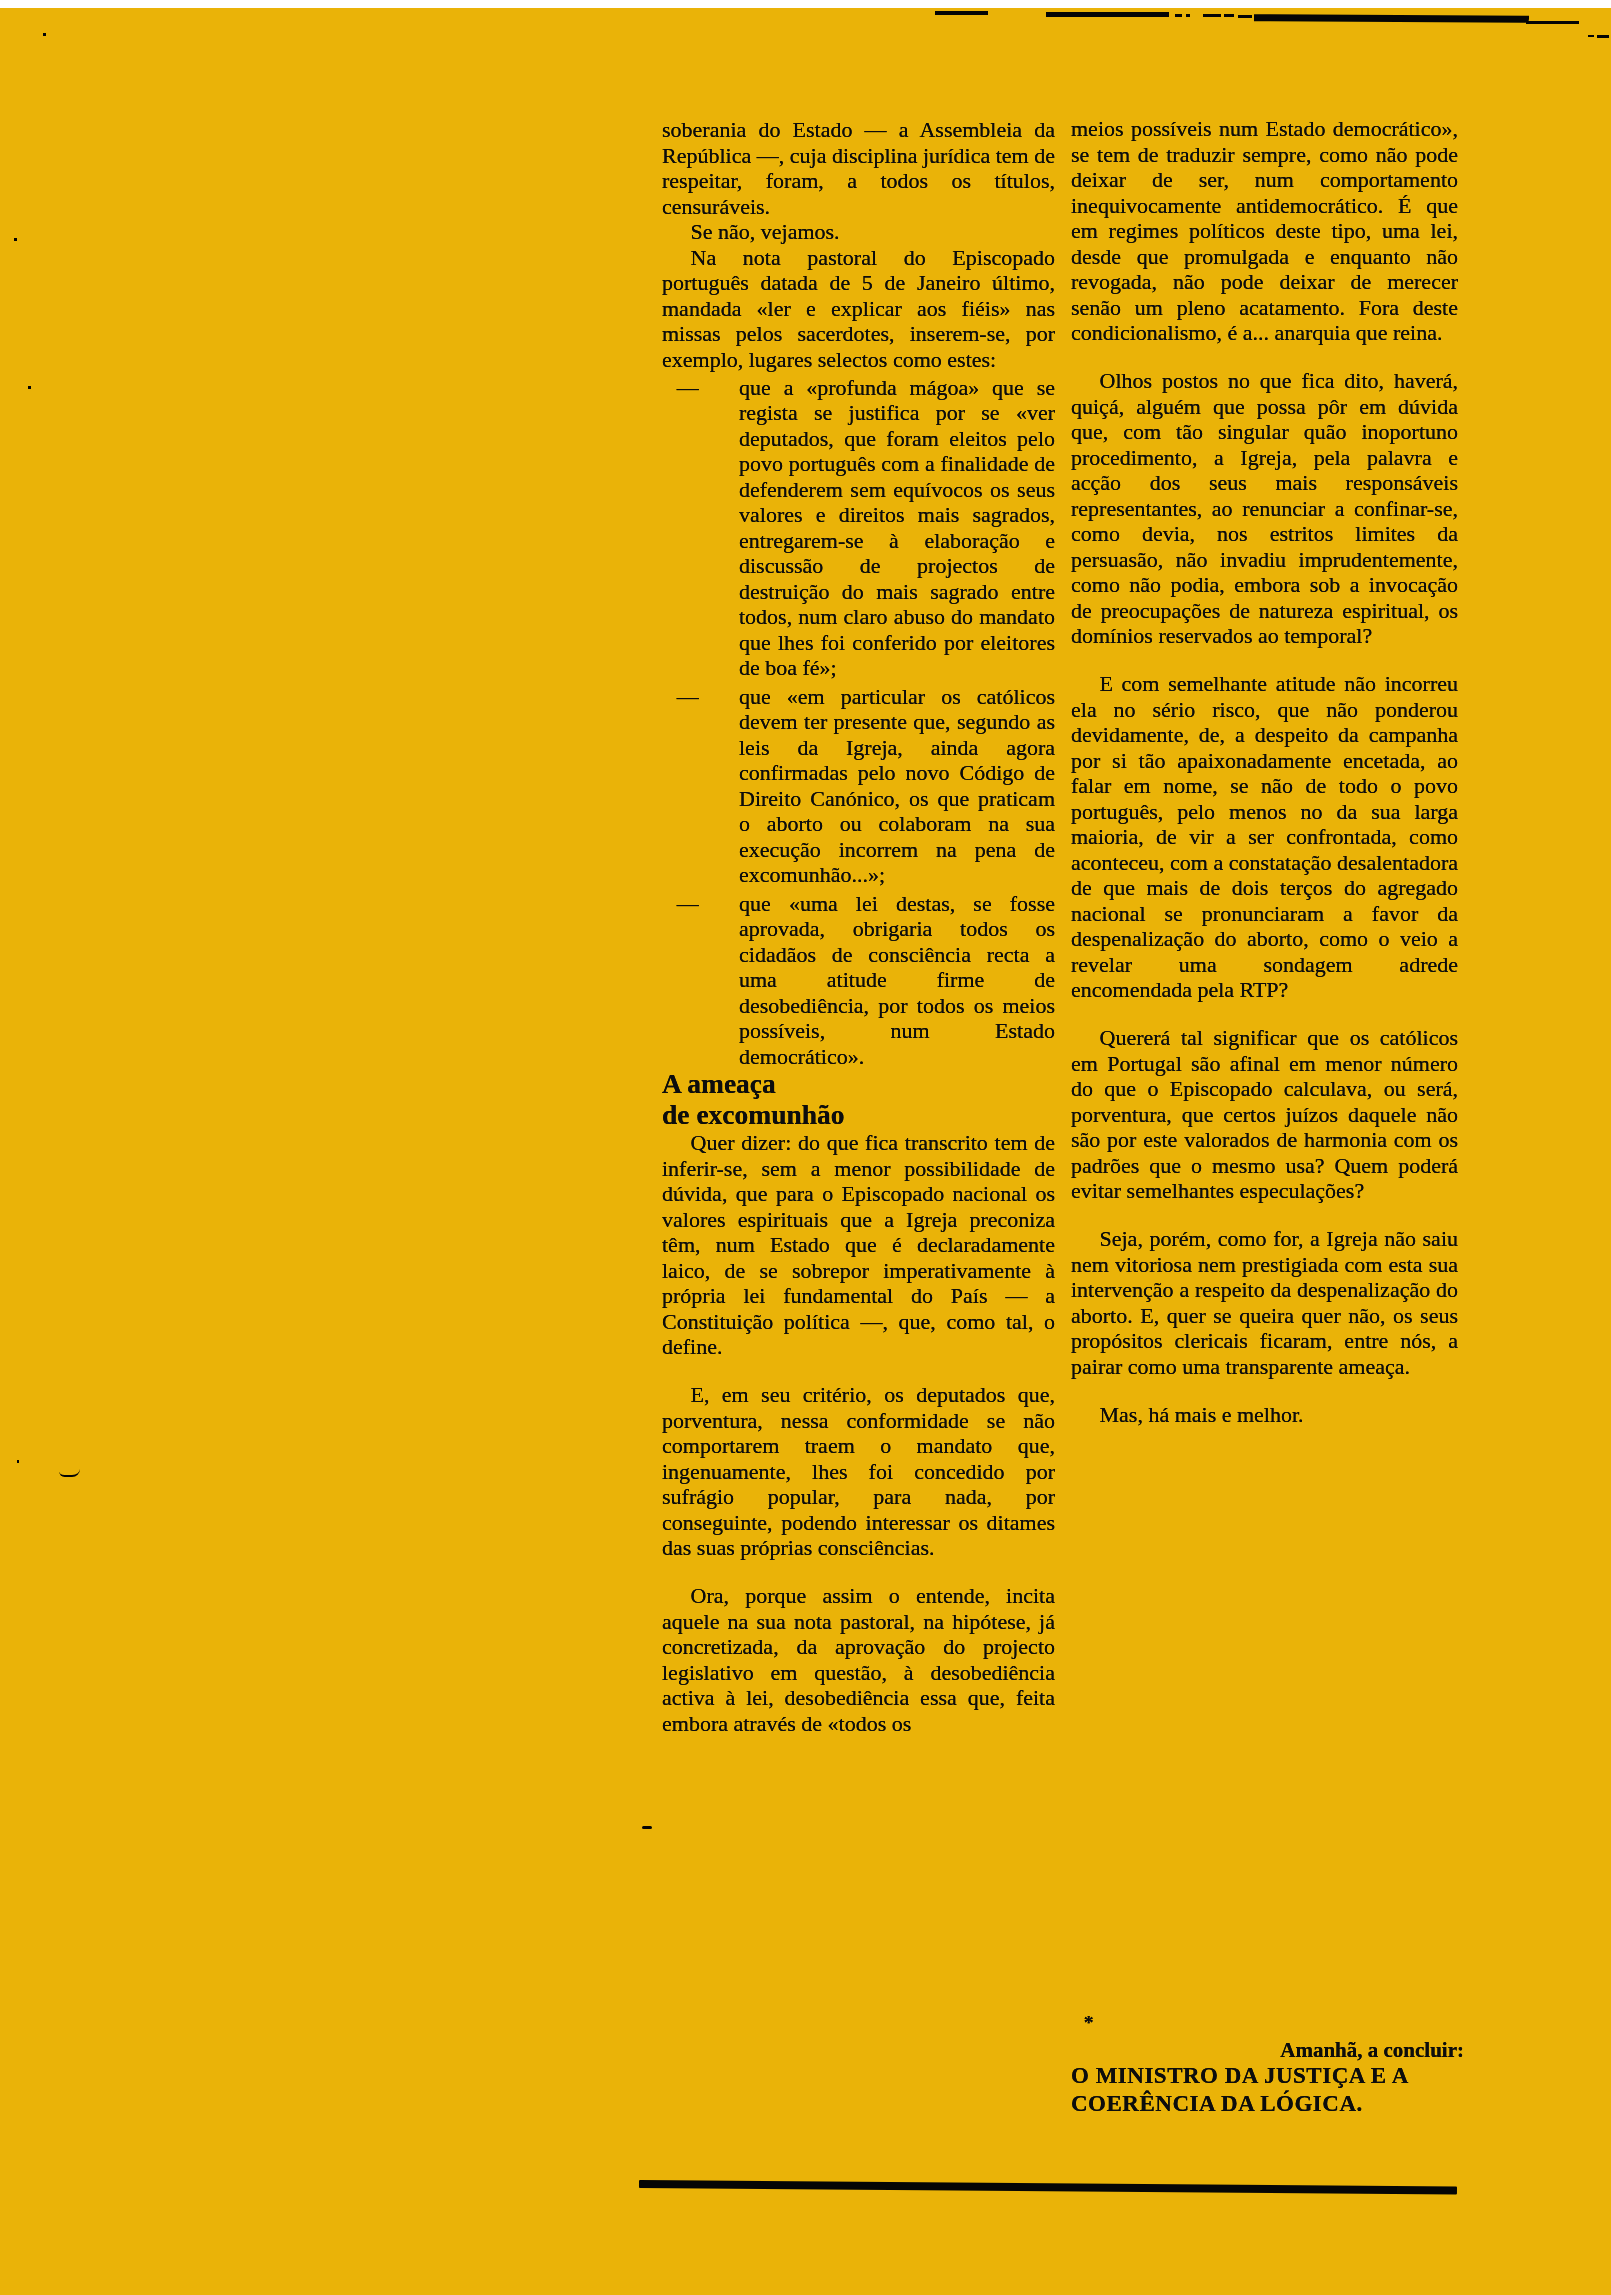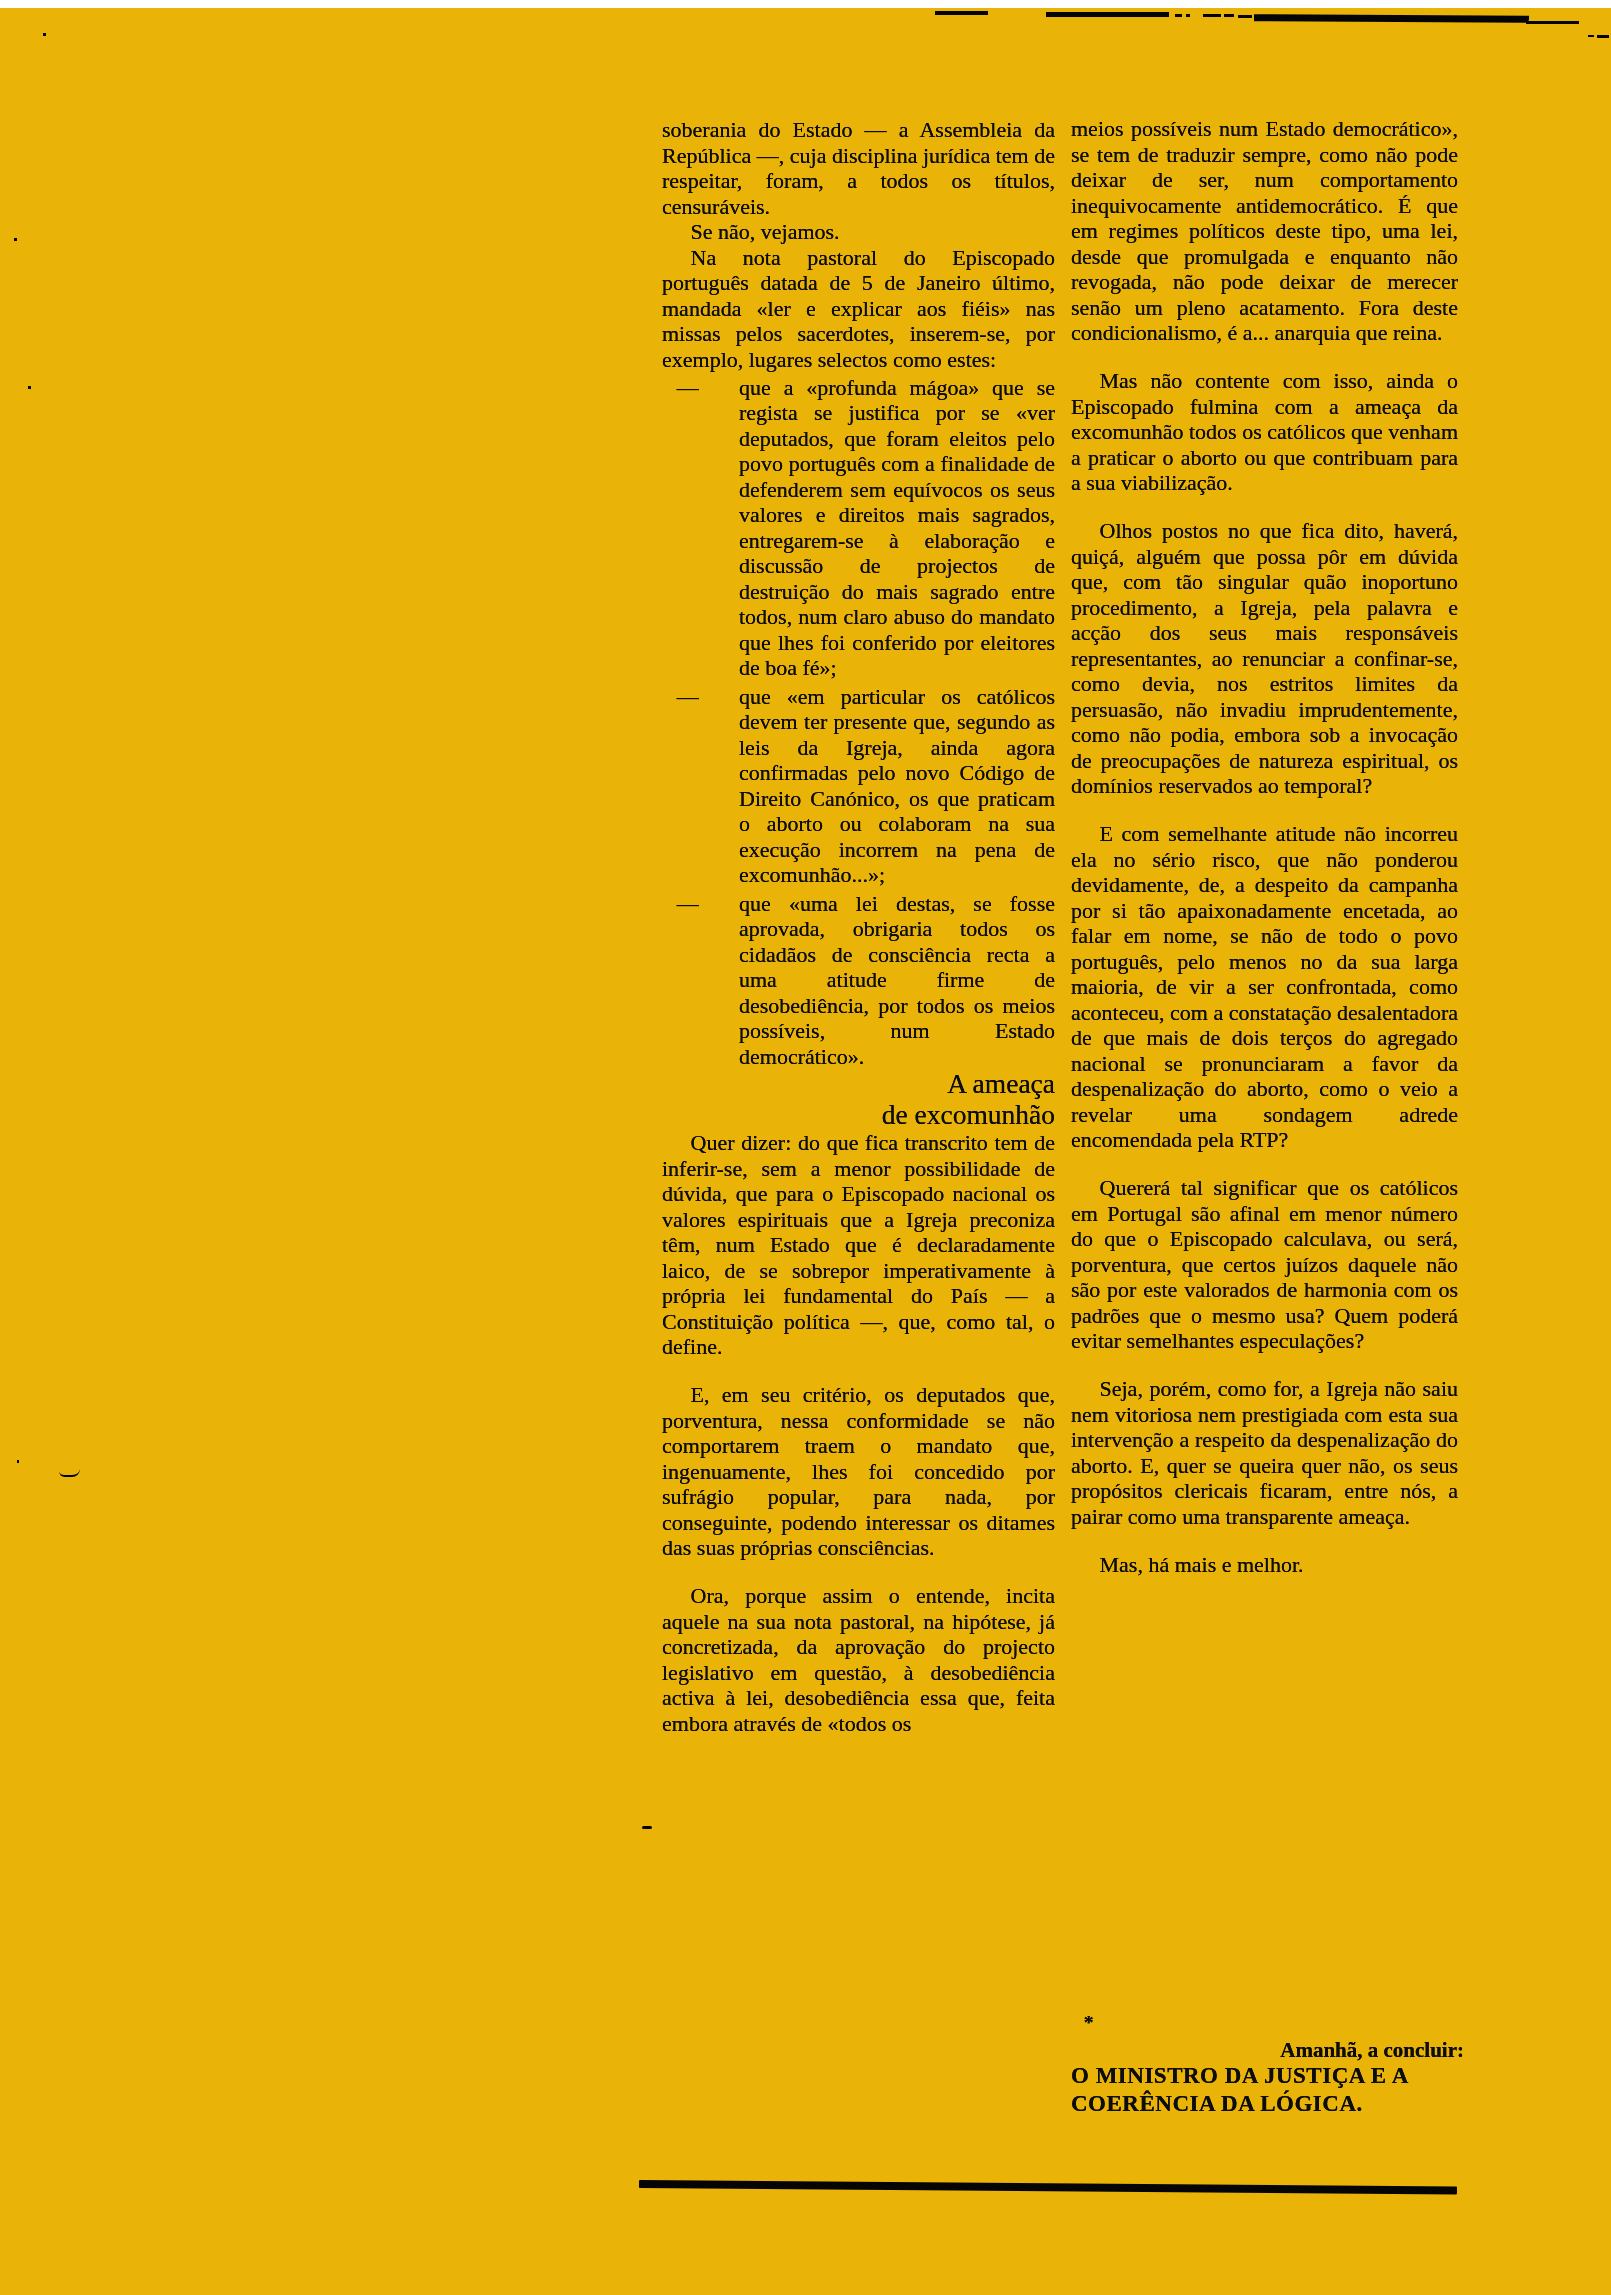--- a/index.html
+++ b/index.html
@@ -45,22 +45,22 @@
   .bullet .dash {
     position: absolute;
     left: 14.7px;
     top: 0;
   }
 
   .spaced { margin-top: 22.6px !important; }
 
   .section-heading {
     margin: 28.5px 0 20.6px 0;
-    text-align: right;
-    font-weight: normal;
+    text-align: left;
+    font-weight: bold;
     font-size: 27.5px;
     line-height: 30.5px;
     text-indent: 0;
   }
 
   
   .footer-block {
     position: absolute;
     left: 1071px;
     top: 2004px;
@@ -156,21 +156,20 @@
       <span>de excomunhão</span>
     </p>
 
     <p class="indent">Quer dizer: do que fica transcrito tem de inferir-se, sem a menor possibilidade de dúvida, que para o Episcopado nacional os valores espirituais que a Igreja preconiza têm, num Estado que é declaradamente laico, de se sobrepor imperativamente à própria lei fundamental do País — a Constituição política —, que, como tal, o define.</p>
     <p class="indent spaced">E, em seu critério, os deputados que, porventura, nessa conformidade se não comportarem traem o mandato que, ingenuamente, lhes foi concedido por sufrágio popular, para nada, por conseguinte, podendo interessar os ditames das suas próprias consciências.</p>
     <p class="indent spaced">Ora, porque assim o entende, incita aquele na sua nota pastoral, na hipótese, já concretizada, da aprovação do projecto legislativo em questão, à desobediência activa à lei, desobediência essa que, feita embora através de «todos os</p>
   </div>
 
   <div class="column column-right">
     <p>meios possíveis num Estado democrático», se tem de traduzir sempre, como não pode deixar de ser, num comportamento inequivocamente antidemocrático. É que em regimes políticos deste tipo, uma lei, desde que promulgada e enquanto não revogada, não pode deixar de merecer senão um pleno acatamento. Fora deste condicionalismo, é a... anarquia que reina.</p>
-    <p class="indent spaced">Mas não contente com isso, ainda o Episcopado fulmina com a ameaça da excomunhão todos os católicos que venham a praticar o aborto ou que contribuam para a sua viabilização.</p>
     <p class="indent spaced">Olhos postos no que fica dito, haverá, quiçá, alguém que possa pôr em dúvida que, com tão singular quão inoportuno procedimento, a Igreja, pela palavra e acção dos seus mais responsáveis representantes, ao renunciar a confinar-se, como devia, nos estritos limites da persuasão, não invadiu imprudentemente, como não podia, embora sob a invocação de preocupações de natureza espiritual, os domínios reservados ao temporal?</p>
     <p class="indent spaced">E com semelhante atitude não incorreu ela no sério risco, que não ponderou devidamente, de, a despeito da campanha por si tão apaixonadamente encetada, ao falar em nome, se não de todo o povo português, pelo menos no da sua larga maioria, de vir a ser confrontada, como aconteceu, com a constatação desalentadora de que mais de dois terços do agregado nacional se pronunciaram a favor da despenalização do aborto, como o veio a revelar uma sondagem adrede encomendada pela RTP?</p>
     <p class="indent spaced">Quererá tal significar que os católicos em Portugal são afinal em menor número do que o Episcopado calculava, ou será, porventura, que certos juízos daquele não são por este valorados de harmonia com os padrões que o mesmo usa? Quem poderá evitar semelhantes especulações?</p>
     <p class="indent spaced">Seja, porém, como for, a Igreja não saiu nem vitoriosa nem prestigiada com esta sua intervenção a respeito da despenalização do aborto. E, quer se queira quer não, os seus propósitos clericais ficaram, entre nós, a pairar como uma transparente ameaça.</p>
     <p class="indent spaced">Mas, há mais e melhor.</p>
   </div>
 
   <div class="footer-block">
     <div class="footnote">
       <span class="asterisk">*</span>

